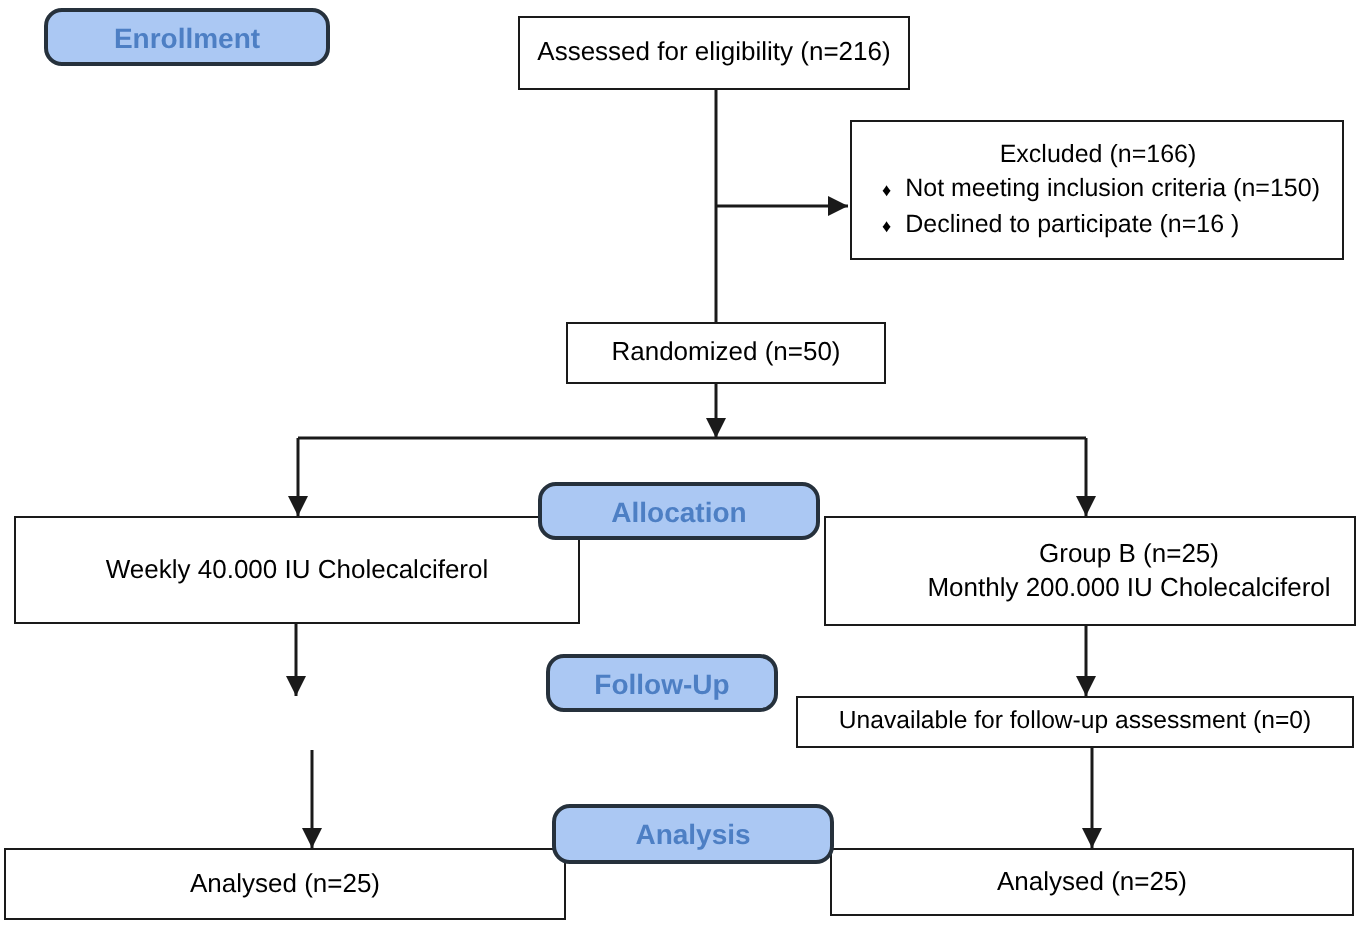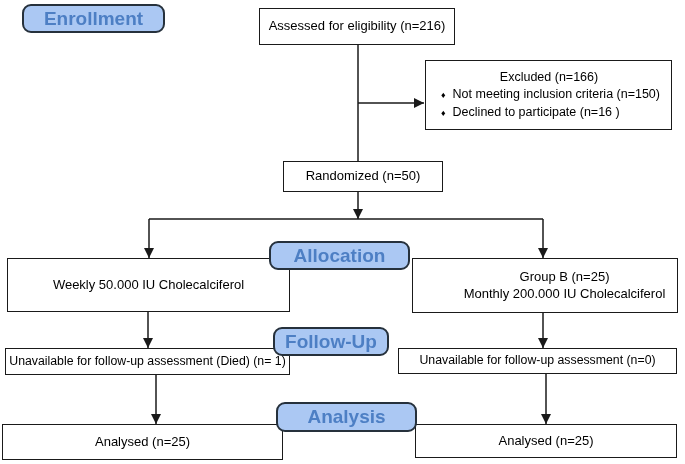--- a/index.html
+++ b/index.html
@@ -19,21 +19,21 @@
     display: flex; align-items: center; justify-content: center;
     text-align: center; font-size: 13px; line-height: 1.3;
   }
   .box.multiline { flex-direction: column; }
   .stage-tab {
     position: absolute; box-sizing: border-box; z-index: 2;
     background: var(--stage-fill, #abc8f3);
     border: 2px solid var(--stage-border, #26313c);
     border-radius: 9px;
     display: flex; align-items: center; justify-content: center;
-    font-weight: 700; font-size: 19px;
+    font-weight: 700; font-size: 14px;
     color: var(--stage-text, #4d7fc4);
   }
   .excluded-box {
     position: absolute; box-sizing: border-box; z-index: 1;
     background: var(--box-fill, #fff);
     border: 1.4px solid var(--box-border, #1a1a1a);
     font-size: 12.5px; text-align: center;
     padding: 8px 8px 6px 9px; line-height: 17px;
   }
   .bullet-row { display: flex; align-items: baseline; }
@@ -102,35 +102,32 @@
 
   <div id="randomized-box" class="box">
     <span>Randomized (n=50)</span>
   </div>
 
   <div id="allocation-tab" class="stage-tab">
     <span>Allocation</span>
   </div>
 
   <div id="group-a-box" class="box multiline">
-    <div>Weekly 50.000 IU Cholecalciferol</div>
+    <div>Weekly 40.000 IU Cholecalciferol</div>
   </div>
 
   <div id="group-b-box" class="box multiline">
     <div>Group B (n=25)</div>
     <div>Monthly 200.000 IU Cholecalciferol</div>
   </div>
 
   <div id="followup-tab" class="stage-tab">
     <span>Follow-Up</span>
   </div>
 
-  <div id="unavail-a-box" class="box">
-    <span class="small-text">Unavailable for follow-up assessment (Died) (n= 1)</span>
-  </div>
 
   <div id="unavail-b-box" class="box">
     <span class="small-text">Unavailable for follow-up assessment (n=0)</span>
   </div>
 
   <div id="analysis-tab" class="stage-tab">
     <span>Analysis</span>
   </div>
 
   <div id="analysed-a-box" class="box">

